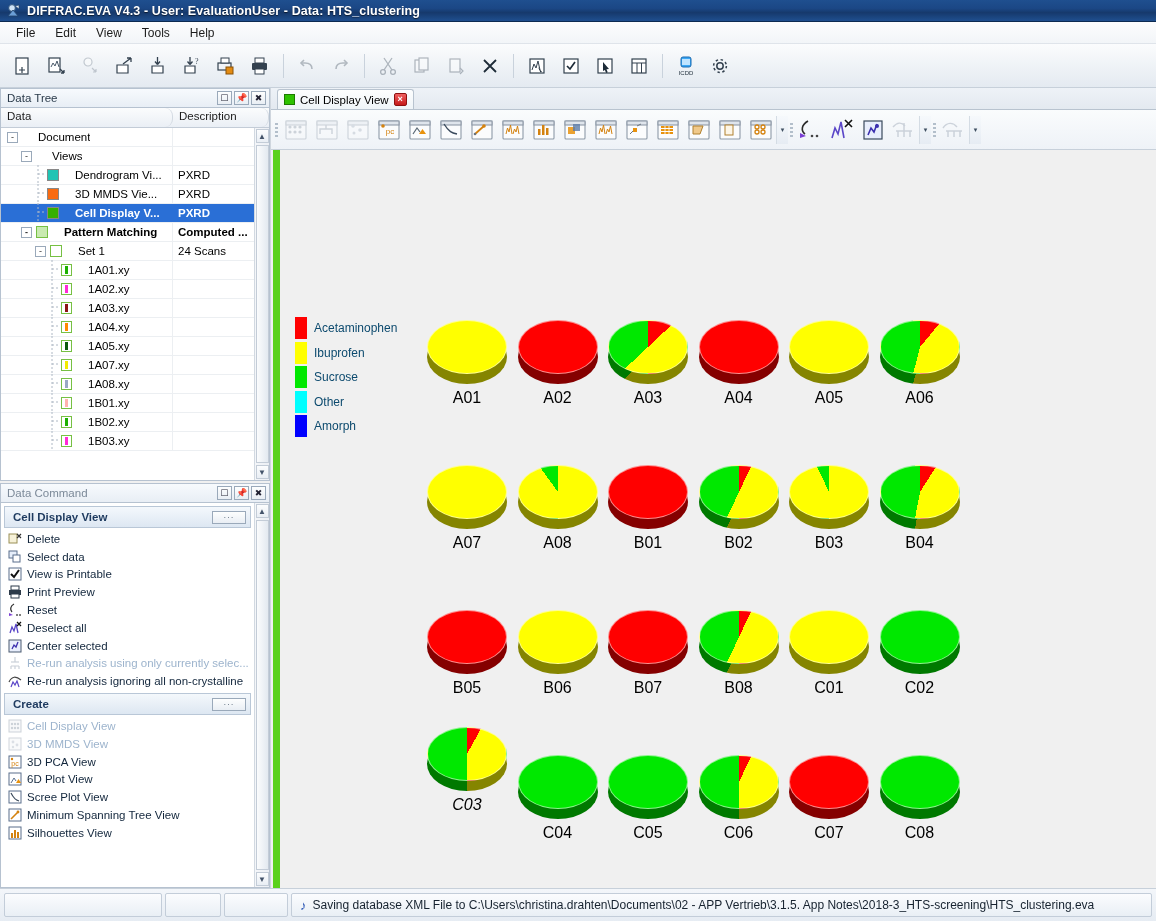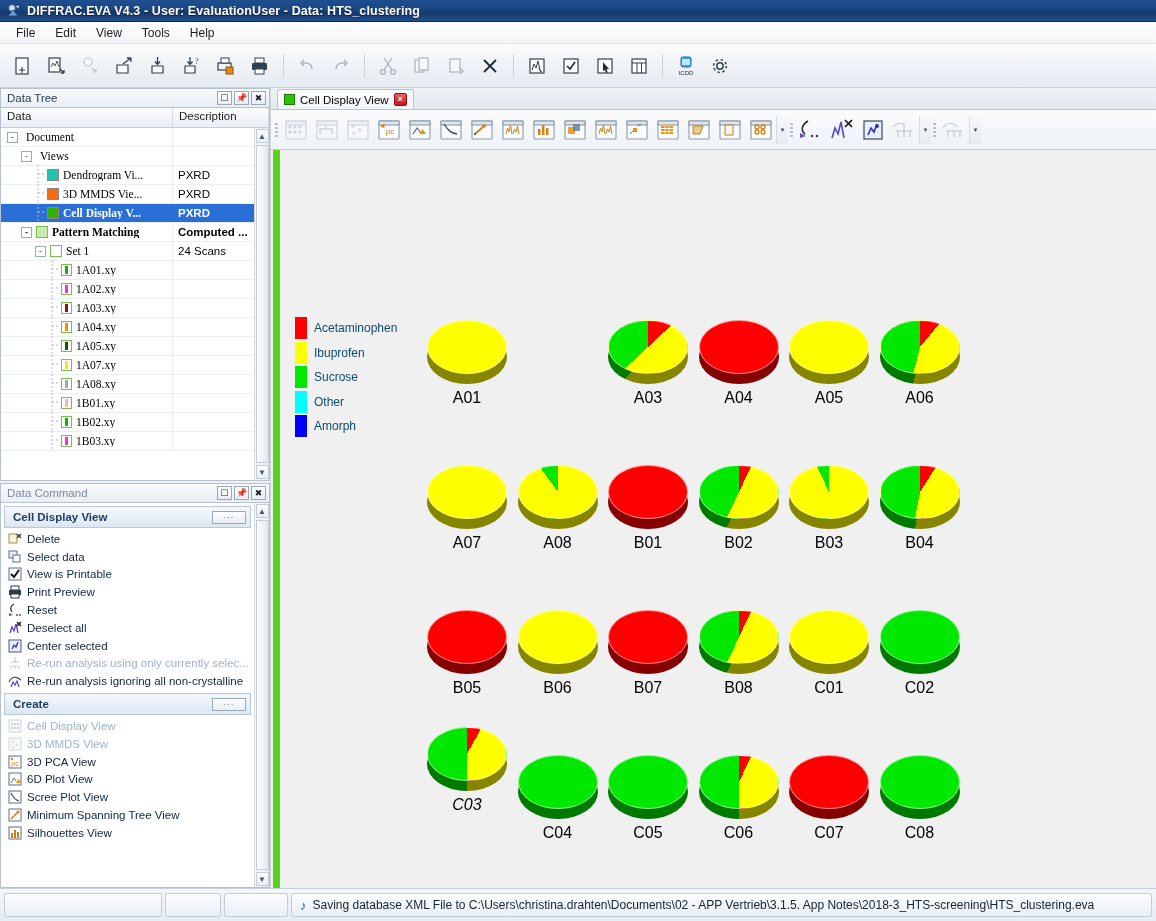--- a/index.html
+++ b/index.html
@@ -60,37 +60,37 @@
   .panel-head .ttl.dim{color:#7c8a99;}
   .pbtn{width:15px;height:14px;margin-left:2px;display:flex;align-items:center;justify-content:center;
     border:1px solid #9aa9ba;background:linear-gradient(180deg,#fdfefe,#e9eef4);font-size:9px;color:#223;cursor:default;}
 
   
   .tree-panel{height:393px;flex:none;display:flex;flex-direction:column;}
   .tree-body{flex:1;border:1px solid #b6c2d0;background:#fff;display:flex;flex-direction:column;
     margin:0;overflow:hidden;}
   .tree-hdr{display:flex;height:20px;flex:none;background:linear-gradient(180deg,#fbfcfd,#eaeff5);
     border-bottom:1px solid #c3ccd7;}
-  .tree-hdr div{padding:2px 6px;font-size:11.5px;color:#1b1b1b;border-right:1px solid #d3dae2;}
+  .tree-hdr div{padding:2px 6px;font-size:11.5px;color:#1b1b1b;border-right:1px solid #d3dae2;border-radius:8px;}
   .th-data{width:172px;} .th-desc{flex:1;}
   .tree-rows{flex:1;overflow:hidden;position:relative;}
   .trow{display:flex;height:19px;align-items:center;border-bottom:1px solid #eceff2;font-size:11.5px;}
   .trow .c1{width:172px;display:flex;align-items:center;height:100%;border-right:1px solid #eceff2;}
   .trow .c2{flex:1;padding-left:5px;height:100%;display:flex;align-items:center;}
   .trow.sel{background:#2a6fd6;color:#fff;font-weight:bold;}
   .trow.sel .c1,.trow.sel .c2{border-right-color:#2a6fd6;}
   .trow.bold{font-weight:bold;}
   .expander{width:11px;height:11px;border:1px solid #9aa9ba;background:#fff;
     display:flex;align-items:center;justify-content:center;font-size:9px;line-height:9px;
     color:#333;flex:none;cursor:default;}
   .swatch{width:12px;height:12px;flex:none;border:1px solid #888;}
   .swatch-sm{width:11px;height:12px;flex:none;border:1.5px solid #76c043;background:#fff;
     display:flex;align-items:center;justify-content:center;}
   .swatch-sm i{display:block;width:3px;height:8px;}
-  .tlabel{margin-left:4px;white-space:nowrap;overflow:hidden;text-overflow:ellipsis;font-family:Liberation Serif, serif;}
+  .tlabel{margin-left:16px;white-space:nowrap;overflow:hidden;text-overflow:ellipsis;}
   .dashline{width:12px;flex:none;}
   .vscroll{width:15px;flex:none;background:linear-gradient(90deg,#f4f6f9,#eceff4);
     border-left:1px solid #d2d9e1;display:flex;flex-direction:column;align-items:center;
     justify-content:space-between;}
   .vs-arrow{width:13px;height:14px;display:flex;align-items:center;justify-content:center;
     font-size:8px;color:#44546a;background:linear-gradient(180deg,#fcfdfe,#e9eef4);
     border:1px solid #c3ccd7;margin:1px;cursor:default;}
   .vs-thumb{width:13px;flex:1;margin:1px;background:linear-gradient(90deg,#fbfcfd,#e3e9f0);
     border:1px solid #c3ccd7;cursor:default;}
 
@@ -951,20 +951,27 @@
               <span class="leg-tx">Amorph</span>
             </div>
           </div>
       <div class="pie-cell" style="left: 138px; top: 170px;">
             <div class="pie-holder">
               <div class="pie-side" style="background: rgb(133, 133, 0);"></div>
               <div class="pie-top" style="background: rgb(255, 255, 0);"></div>
             </div>
             <div class="pie-lbl">A01</div>
           </div>
+          <div class="pie-cell" style="left: 228.5px; top: 170px;">
+            <div class="pie-holder">
+              <div class="pie-side" style="background: rgb(133, 0, 0);"></div>
+              <div class="pie-top" style="background: rgb(255, 0, 0);"></div>
+            </div>
+            <div class="pie-lbl">A02</div>
+          </div>
           <div class="pie-cell" style="left: 319px; top: 170px;">
             <div class="pie-holder">
               <div class="pie-side" style="background: conic-gradient(rgb(133, 0, 0) 0deg, rgb(133, 0, 0) 46.8deg, rgb(133, 133, 0) 46.8deg, rgb(133, 133, 0) 226.8deg, rgb(0, 121, 0) 226.8deg, rgb(0, 121, 0) 360deg);"></div>
               <div class="pie-top" style="background: conic-gradient(rgb(255, 0, 0) 0deg, rgb(255, 0, 0) 46.8deg, rgb(255, 255, 0) 46.8deg, rgb(255, 255, 0) 226.8deg, rgb(0, 232, 0) 226.8deg, rgb(0, 232, 0) 360deg);"></div>
             </div>
             <div class="pie-lbl">A03</div>
           </div>
           <div class="pie-cell" style="left: 409.5px; top: 170px;">
             <div class="pie-holder">
               <div class="pie-side" style="background: rgb(133, 0, 0);"></div>

